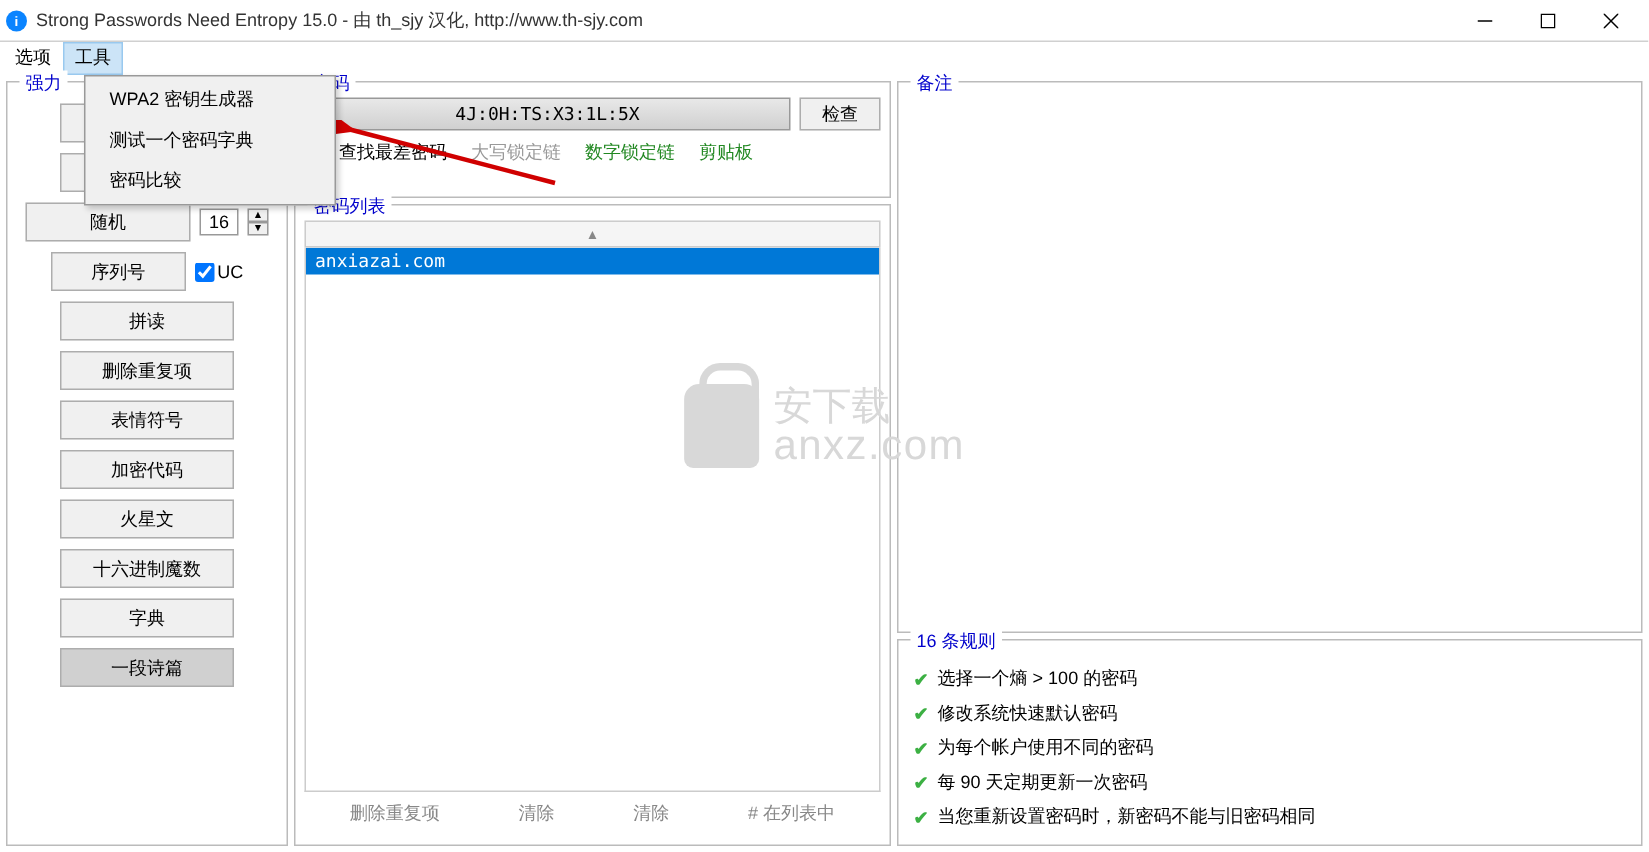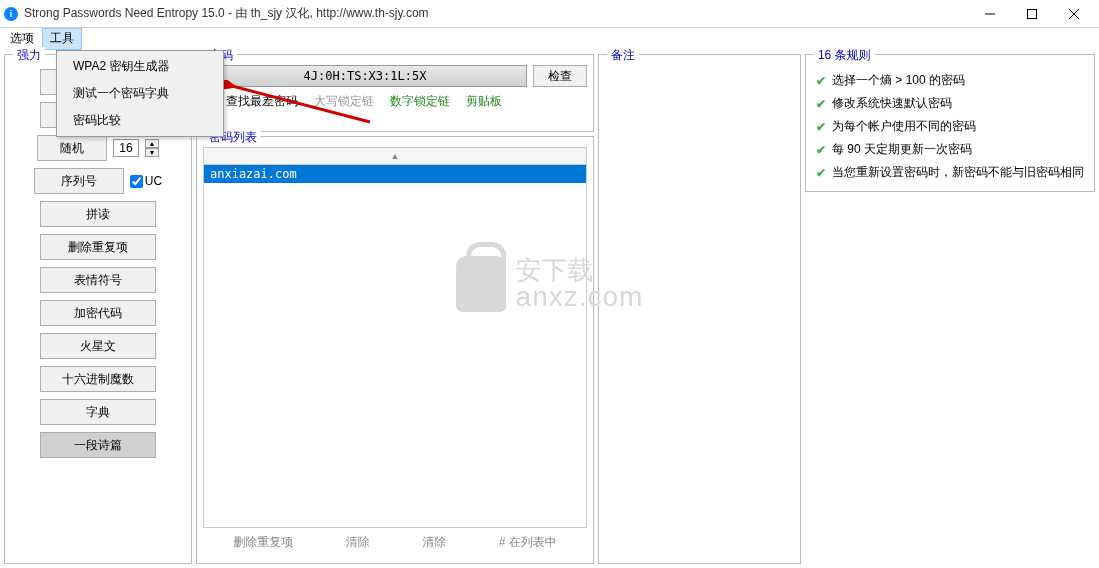--- a/index.html
+++ b/index.html
@@ -19,21 +19,21 @@
     .menu-item.active { background: #cce4f7; border: 1px solid #99c9ef; padding: 1px 7px; }
     
     
     .dropdown-menu { position: absolute; top: 50px; left: 56px; width: 168px; background: #f0f0f0; border: 1px solid #999; box-shadow: 2px 2px 4px rgba(0,0,0,0.2); z-index: 100; padding: 2px; }
     .dropdown-item { padding: 5px 14px; color: #000; font-size: 12px; }
     
     
     .main-area { display: flex; height: calc(100% - 50px); padding: 4px; gap: 4px; }
     .left-panel { width: 188px; }
     .middle-panel { width: 398px; display: flex; flex-direction: column; gap: 4px; }
-    .right-panel { flex: 1; display: flex; flex-direction: row; gap: 4px; }
+    .right-panel { flex: 1; display: flex; flex-direction: column; gap: 4px; }
     
     
     .fieldset { border: 1px solid #bbb; position: relative; padding: 10px 6px 6px; }
     .fieldset-legend { position: absolute; top: -8px; left: 8px; background: #fff; padding: 0 4px; color: #0000cc; font-size: 12px; }
     
     
     .left-panel .fieldset { height: 100%; display: flex; flex-direction: column; gap: 7px; align-items: center; padding-top: 14px; }
     .tool-btn { width: 116px; height: 26px; background: #f0f0f0; border: 1px solid #adadad; font-size: 12px; text-align: center; line-height: 24px; color: #000; }
     .tool-btn.dark { background: #d0d0d0; }
     .control-row { display: flex; align-items: center; gap: 6px; width: 172px; justify-content: center; }
@@ -136,21 +136,21 @@
 </div>
 
 <div class="main-area">
 
   <div class="left-panel">
     <div class="fieldset">
       <div class="fieldset-legend">强力</div>
       <div class="tool-btn">全</div>
       <div class="tool-btn">MAC 地址</div>
       <div class="control-row">
-        <div class="tool-btn" style="width:70px">随机</div>
+        <div class="tool-btn" style="width:110px">随机</div>
         <span class="spinner-val">16</span>
         <div class="spinner-btns">
             <span>▲</span>
             <span>▼</span>
           </div>
       </div>
       <div class="control-row">
         <div class="tool-btn" style="width:90px">序列号</div>
         <div class="checkbox-row">
           <input type="checkbox" checked="" style="">

